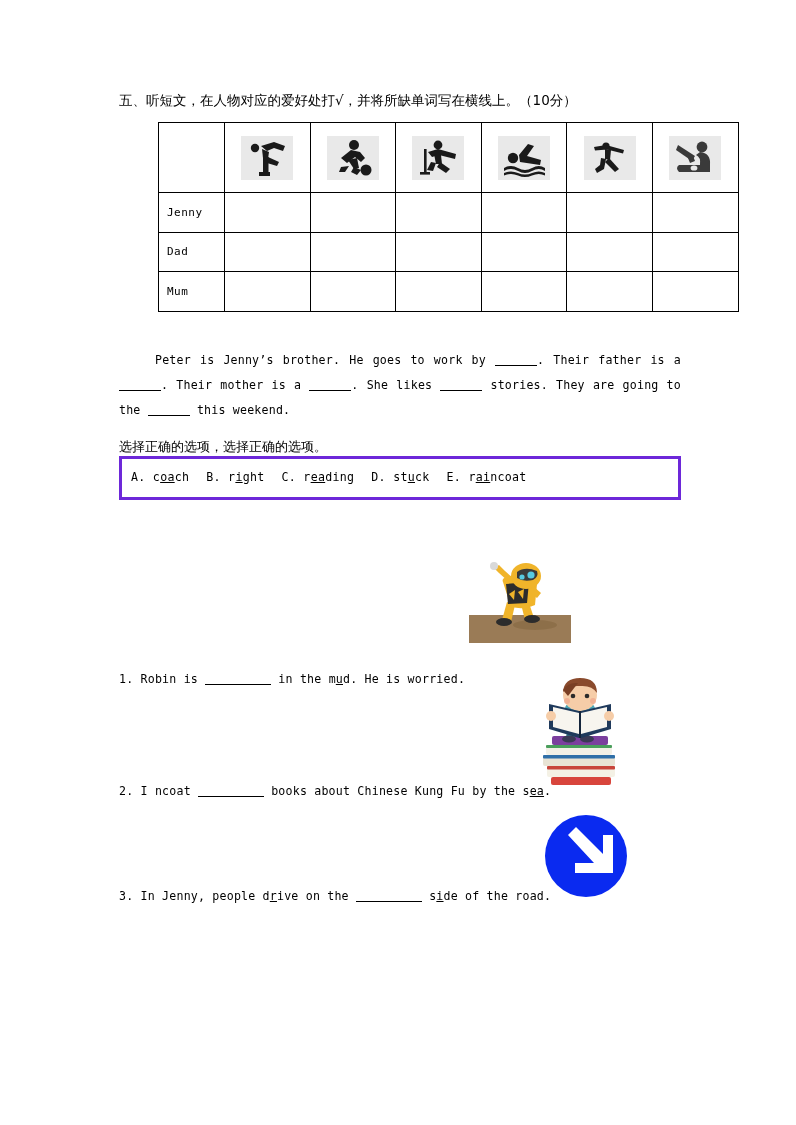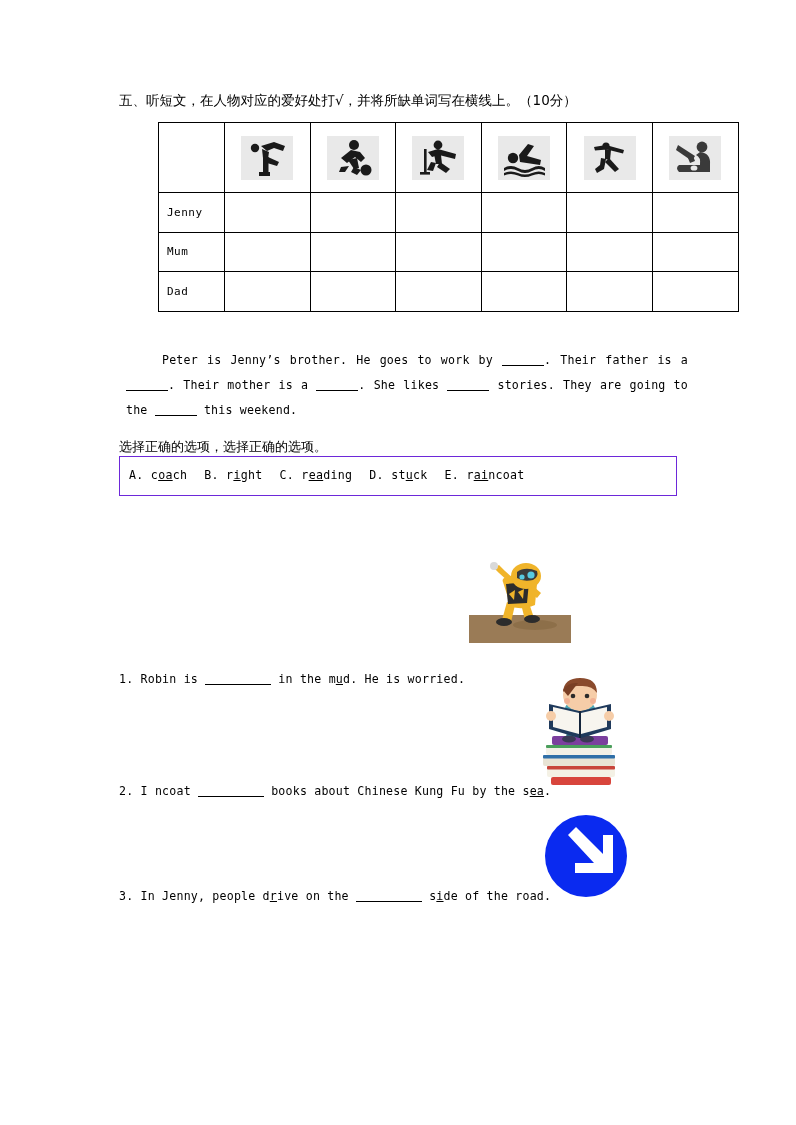--- a/index.html
+++ b/index.html
@@ -80,21 +80,21 @@
   }
   .sport-icon svg {
     display: block;
     width: 52px;
     height: 44px;
   }
 
   
   .cloze-paragraph {
     position: absolute;
-    left: 126px;
+    left: 119px;
     top: 348px;
     width: 562px;
     font-family: "DejaVu Sans Mono", monospace;
     font-size: 11.6px;
     line-height: 25px;
     text-align: justify;
     text-indent: 36px;
     letter-spacing: 0.2px;
   }
   .blank-s {
@@ -114,21 +114,21 @@
     white-space: nowrap;
   }
 
   
   .options-box {
     position: absolute;
     left: 119px;
     top: 456px;
     width: 556px;
     height: 38px;
-    border: 1px solid #6d28d9;
+    border: 3px solid #6d28d9;
   }
   .options-inner {
     font-family: "DejaVu Sans Mono", monospace;
     font-size: 11.6px;
     padding: 11px 0 0 9px;
     white-space: nowrap;
     letter-spacing: 0.3px;
   }
   .opt {
     margin-right: 17px;
@@ -273,31 +273,31 @@
         <td class="icon-col"></td>
         <td class="icon-col"></td>
         <td class="icon-col"></td>
         <td class="icon-col"></td>
         <td class="icon-col"></td>
         <td class="icon-col"></td>
       </tr>
 
 
       <tr class="data-row">
+        <td class="name-col name-cell">Dad</td>
+        <td class="icon-col"></td>
+        <td class="icon-col"></td>
+        <td class="icon-col"></td>
+        <td class="icon-col"></td>
+        <td class="icon-col"></td>
+        <td class="icon-col"></td>
+      </tr>
+
+      <tr class="data-row">
         <td class="name-col name-cell">Mum</td>
-        <td class="icon-col"></td>
-        <td class="icon-col"></td>
-        <td class="icon-col"></td>
-        <td class="icon-col"></td>
-        <td class="icon-col"></td>
-        <td class="icon-col"></td>
-      </tr>
-
-      <tr class="data-row">
-        <td class="name-col name-cell">Dad</td>
         <td class="icon-col"></td>
         <td class="icon-col"></td>
         <td class="icon-col"></td>
         <td class="icon-col"></td>
         <td class="icon-col"></td>
         <td class="icon-col"></td>
       </tr>
     </tbody>
   </table>
 

